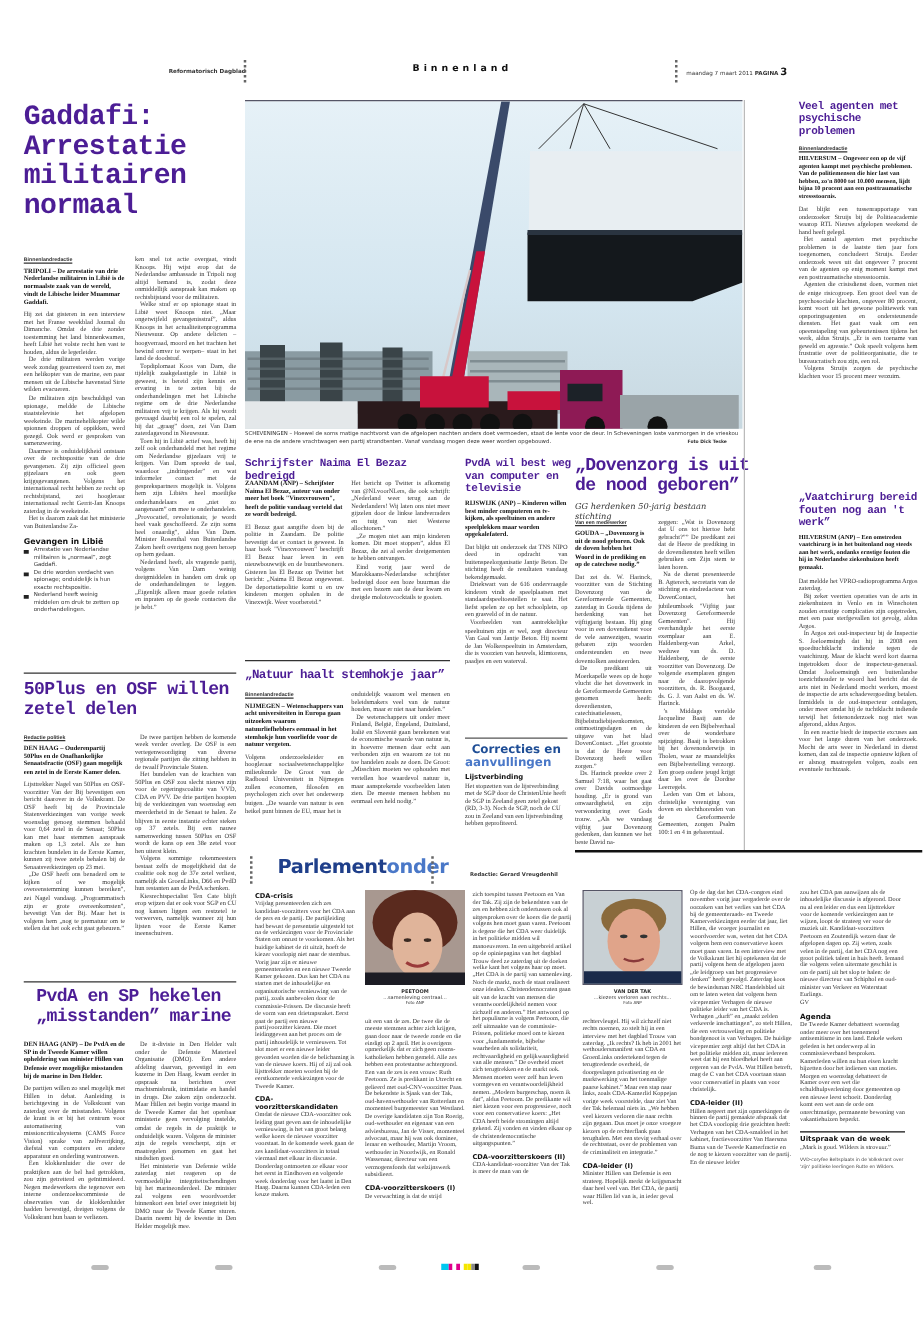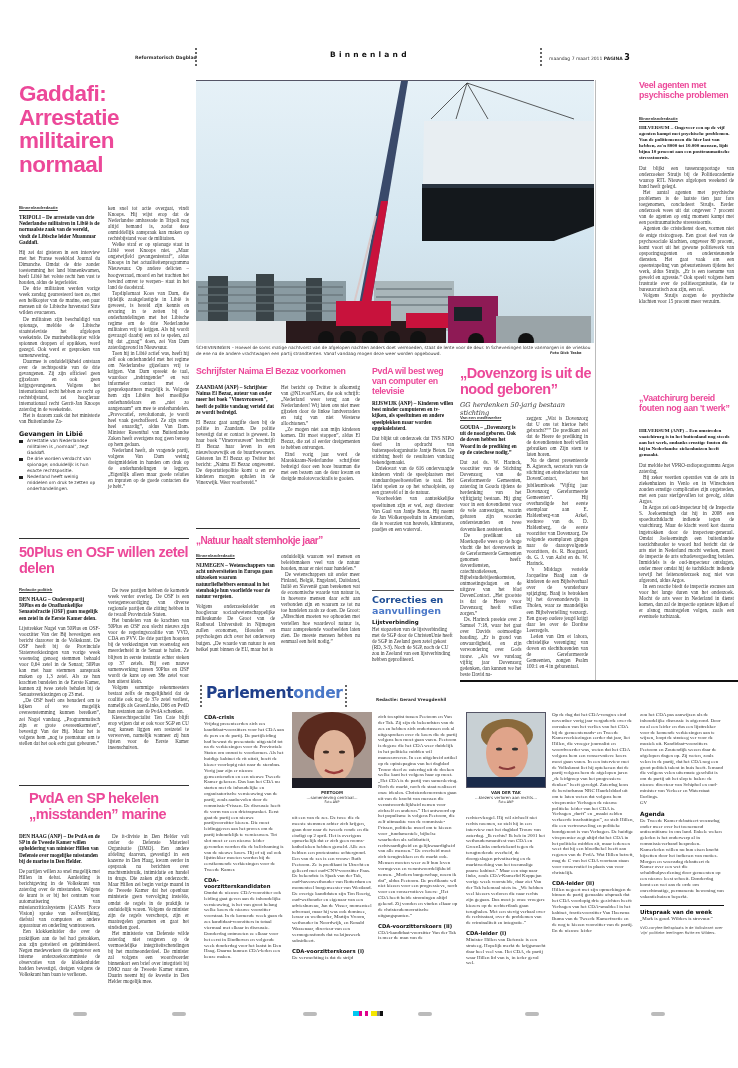--- a/index.html
+++ b/index.html
@@ -8,21 +8,21 @@
   .abs { position: absolute; }
   .serif { font-family: "DejaVu Serif", serif; }
   .sans { font-family: "DejaVu Sans", sans-serif; }
   .body-text { font-family: "Liberation Serif", serif; font-size: 5.1px; line-height: 6.05px; text-align: justify; color: #333; }
   .body-text p { text-indent: 4px; }
   .body-text p.noindent { text-indent: 0; }
   .lead { font-family: "Liberation Serif", serif; font-weight: bold; font-size: 5.2px; line-height: 6.2px; color: #111; margin-bottom: 4px; }
   .byline { font-family: "Liberation Sans", sans-serif; font-size: 4.2px; font-weight: bold; text-decoration: underline; color: #333; margin-bottom: 4px; }
   .rule { position: absolute; background: #333; height: 1px; }
   .vrule { position: absolute; width: 1px; background: #bbb; }
-  .h-big { font-family: Liberation Sans, sans-serif; font-weight: bold; color: #ec4899; letter-spacing: -0.5px; }
+  .h-big { font-family: Liberation Mono, monospace; font-weight: bold; color: #4c1d95; letter-spacing: -0.5px; }
   .dots { position: absolute; width: 2px; border-left: 2px dotted #666; }
   .sub-h { font-family: "DejaVu Sans", sans-serif; font-weight: bold; font-size: 6px; color: #111; margin: 3px 0 1px; }
   .bullet { font-family: "DejaVu Sans", sans-serif; font-size: 4.4px; line-height: 6px; color: #333; padding-left: 8px; position: relative; }
   .bullet:before { content: ""; position: absolute; left: 0; top: 1.5px; width: 3.5px; height: 3.5px; background: #222; }
   .photo-cap { font-family: "DejaVu Sans", sans-serif; font-size: 4px; color: #333; text-align: center; }
   .regmark { position: absolute; width: 14px; height: 4px; background: #bbb; border-radius: 2px; }
 </style>
 </head>
 <body>
 
@@ -149,21 +149,21 @@
         <circle cx="196" cy="258" r="8"></circle>
         <circle cx="222" cy="258" r="8"></circle>
       <circle cx="280" cy="260" r="8"></circle>
         <circle cx="330" cy="260" r="8"></circle>
     </g>
   </svg>
 </div>
 <div class="abs sans" style="left:196px; top:345px; width:398px; font-size:4.3px; line-height:5.6px; color:#333;">SCHEVENINGEN – Hoewel de soms matige nachtvorst van de afgelopen nachten anders doet vermoeden, staat de lente voor de deur. In Scheveningen loste vanmorgen in de vrieskou de ene na de andere vrachtwagen een partij strandtenten. Vanaf vandaag mogen deze weer worden opgebouwd.</div>
 <div class="abs sans" style="left:550px; top:351px; font-size:3.6px; font-weight:bold; color:#333;">Foto Dick Teske</div>
 
-<div class="abs h-big" style="left:196px; top:366px; width:165px; font-size:8.8px; line-height:10px; letter-spacing:-0.3px;">Schrijfster Naima El Bezaz voorkomen</div>
+<div class="abs h-big" style="left:196px; top:366px; width:165px; font-size:8.8px; line-height:10px; letter-spacing:-0.3px;">Schrijfster Naima El Bezaz bedreigd</div>
 <div class="abs" style="left:196px; top:384px; width:164px; display:flex; gap:6px;">
   <div style="width:79px;">
     <div class="lead">ZAANDAM (ANP) – Schrijfster Naima El Bezaz, auteur van onder meer het boek "Vinexvrouwen", heeft de politie vandaag verteld dat ze wordt bedreigd.</div>
     <div class="body-text">
       <p class="noindent">El Bezaz gaat aangifte doen bij de politie in Zaandam. De politie bevestigt dat er contact is geweest. In haar boek "Vinexvrouwen" beschrijft El Bezaz haar leven in een nieuwbouwwijk en de buurtbewoners. Gisteren las El Bezaz op Twitter het bericht: „Naima El Bezaz ongewenst. De deportatiepolitie komt u en uw kinderen morgen ophalen in de Vinexwijk. Weer voorbereid.”</p>
     </div>
   </div>
   <div class="body-text" style="width:79px;">
     <p class="noindent">Het bericht op Twitter is afkomstig van @NLvoorNLers, die ook schrijft: „Nederland weer terug aan de Nederlanders! Wij laten ons niet meer gijzelen door de linkse landverraders en tuig van niet Westerse allochtonen.”</p>
     <p>„Ze mogen niet aan mijn kinderen komen. Dit moet stoppen”, aldus El Bezaz, die zei al eerder dreigementen te hebben ontvangen.</p>
@@ -193,21 +193,21 @@
   <div class="lead">RIJSWIJK (ANP) – Kinderen willen best minder computeren en tv-kijken, als speeltuinen en andere speelplekken maar worden opgekalefaterd.</div>
   <div class="body-text">
     <p class="noindent">Dat blijkt uit onderzoek dat TNS NIPO deed in opdracht van buitenspeelorganisatie Jantje Beton. De stichting heeft de resultaten vandaag bekendgemaakt.</p>
     <p>Driekwart van de 616 ondervraagde kinderen vindt de speelplaatsen met standaardspeeltoestellen te saai. Het liefst spelen ze op het schoolplein, op een grasveld of in de natuur.</p>
     <p>Voorbeelden van aantrekkelijke speeltuinen zijn er wel, zegt directeur Van Gaal van Jantje Beton. Hij noemt de Jan Wolkerspeeltuin in Amsterdam, die is voorzien van heuvels, klimtorens, paadjes en een waterval.</p>
   </div>
 </div>
 
 <div class="rule" style="left:372px; top:590px; width:82px; background:#555;"></div>
 <div class="abs" style="left:372px; top:595px; width:82px;">
-  <div class="sans" style="font-size:9.5px; font-weight:bold; color:#1f4e96; line-height:10.5px;">Correcties en</div>
+  <div class="sans" style="font-size:9.5px; font-weight:bold; color:#1f4e96; line-height:10.5px;text-align:center;">Correcties en</div>
   <div class="sans" style="font-size:9.5px; font-weight:bold; color:#4a78c8; line-height:10.5px;">aanvullingen</div>
   <div class="sub-h" style="font-size:5.5px;">Lijstverbinding</div>
   <div class="body-text" style="text-align:left;">Het stopzetten van de lijstverbinding met de SGP door de ChristenUnie heeft de SGP in Zeeland geen zetel gekost (RD, 3-3). Noch de SGP, noch de CU zou in Zeeland van een lijstverbinding hebben geprofiteerd.</div>
 </div>
 
 <div class="abs h-big" style="left:460px; top:366px; width:140px; font-size:14.5px; line-height:15.5px;">„Dovenzorg is uit de nood geboren”</div>
 <div class="abs serif" style="left:460px; top:401px; width:135px; font-size:6.6px; font-style:italic; color:#333;">GG herdenken 50-jarig bestaan stichting</div>
 <div class="abs" style="left:460px; top:415px; width:128px; display:flex; gap:5px;">
   <div style="width:62px;">
     <div class="byline">Van een medewerker</div>
@@ -247,21 +247,21 @@
     <p>Bij zeker veertien operaties van de arts in ziekenhuizen in Venlo en in Winschoten zouden ernstige complicaties zijn opgetreden, met een paar sterfgevallen tot gevolg, aldus Argos.</p>
     <p>In Argos zei oud-inspecteur bij de Inspectie S. Joeloemsingh dat hij in 2008 een spoedtuchtklacht indiende tegen de vaatchirurg. Maar de klacht werd kort daarna ingetrokken door de inspecteur-generaal. Omdat Joeloemsingh een buitenlandse toezichthouder te woord had bericht dat de arts niet in Nederland mocht werken, moest de inspectie de arts schadevergoeding betalen. Inmiddels is de oud-inspecteur ontslagen, onder meer omdat hij de tuchtklacht indiende terwijl het feitenonderzoek nog niet was afgerond, aldus Argos.</p>
     <p>In een reactie biedt de inspectie excuses aan voor het lange duren van het onderzoek. Mocht de arts weer in Nederland in dienst komen, dan zal de inspectie opnieuw kijken of er alsnog maatregelen volgen, zoals een eventuele tuchtzaak.</p>
   </div>
 </div>
 
 <div class="rule" style="left:460px; top:680px; width:278px; height:2px; background:#111;"></div>
 
 <div class="dots" style="left:200px; top:685px; height:22px;"></div>
 <div class="abs sans" style="left:206px; top:684px; font-size:15.5px; font-weight:bold; letter-spacing:-0.3px;">
-  <span style="color:#1f3f8a;">Parlement</span><span style="color:#4a78c8;">onder</span>
+  <span style="color:#1f3f8a;margin-left:16px;">Parlement</span><span style="color:#4a78c8;">onder</span>
 </div>
 <div class="dots" style="left:345px; top:685px; height:22px;"></div>
 <div class="abs sans" style="left:376px; top:697px; font-size:4.2px; font-weight:bold; color:#333;">Redactie: Gerard Vreugdenhil</div>
 
 <div class="abs" style="left:204px; top:714px; width:80px;">
   <div class="sub-h" style="font-size:5.3px; margin-top:0;">CDA-crisis</div>
   <div class="body-text" style="text-align:left; font-size:5px; line-height:5.85px;">Vrijdag presenteerden zich zes kandidaat-voorzitters voor het CDA aan de pers en de partij. De partijleiding had bewust de presentatie uitgesteld tot na de verkiezingen voor de Provinciale Staten om onrust te voorkomen. Als het huidige kabinet de rit uitzit, hoeft de kiezer voorlopig niet naar de stembus. Vorig jaar zijn er nieuwe gemeenteraden en een nieuwe Tweede Kamer gekozen. Dus kan het CDA nu starten met de inhoudelijke en organisatorische vernieuwing van de partij, zoals aanbevolen door de commissie-Frissen. De discussie heeft de vorm van een drietrapsraket. Eerst gaat de partij een nieuwe partijvoorzitter kiezen. Die moet leidinggeven aan het proces om de partij inhoudelijk te vernieuwen. Tot slot moet er een nieuwe leider gevonden worden die de belichaming is van de nieuwe koers. Hij of zij zal ook lijsttrekker moeten worden bij de eerstkomende verkiezingen voor de Tweede Kamer.</div>
   <div class="sub-h" style="font-size:5.3px; margin-top:4px;">CDA-voorzitterskandidaten</div>
   <div class="body-text" style="text-align:left; font-size:5px; line-height:5.85px;">Omdat de nieuwe CDA-voorzitter ook leiding gaat geven aan de inhoudelijke vernieuwing, is het van groot belang welke koers de nieuwe voorzitter voorstaat. In de komende week gaan de zes kandidaat-voorzitters in totaal viermaal met elkaar in discussie. Donderdag ontmoeten ze elkaar voor het eerst in Eindhoven en volgende week donderdag voor het laatst in Den Haag. Daarna kunnen CDA-leden een keuze maken.</div>
 </div>

